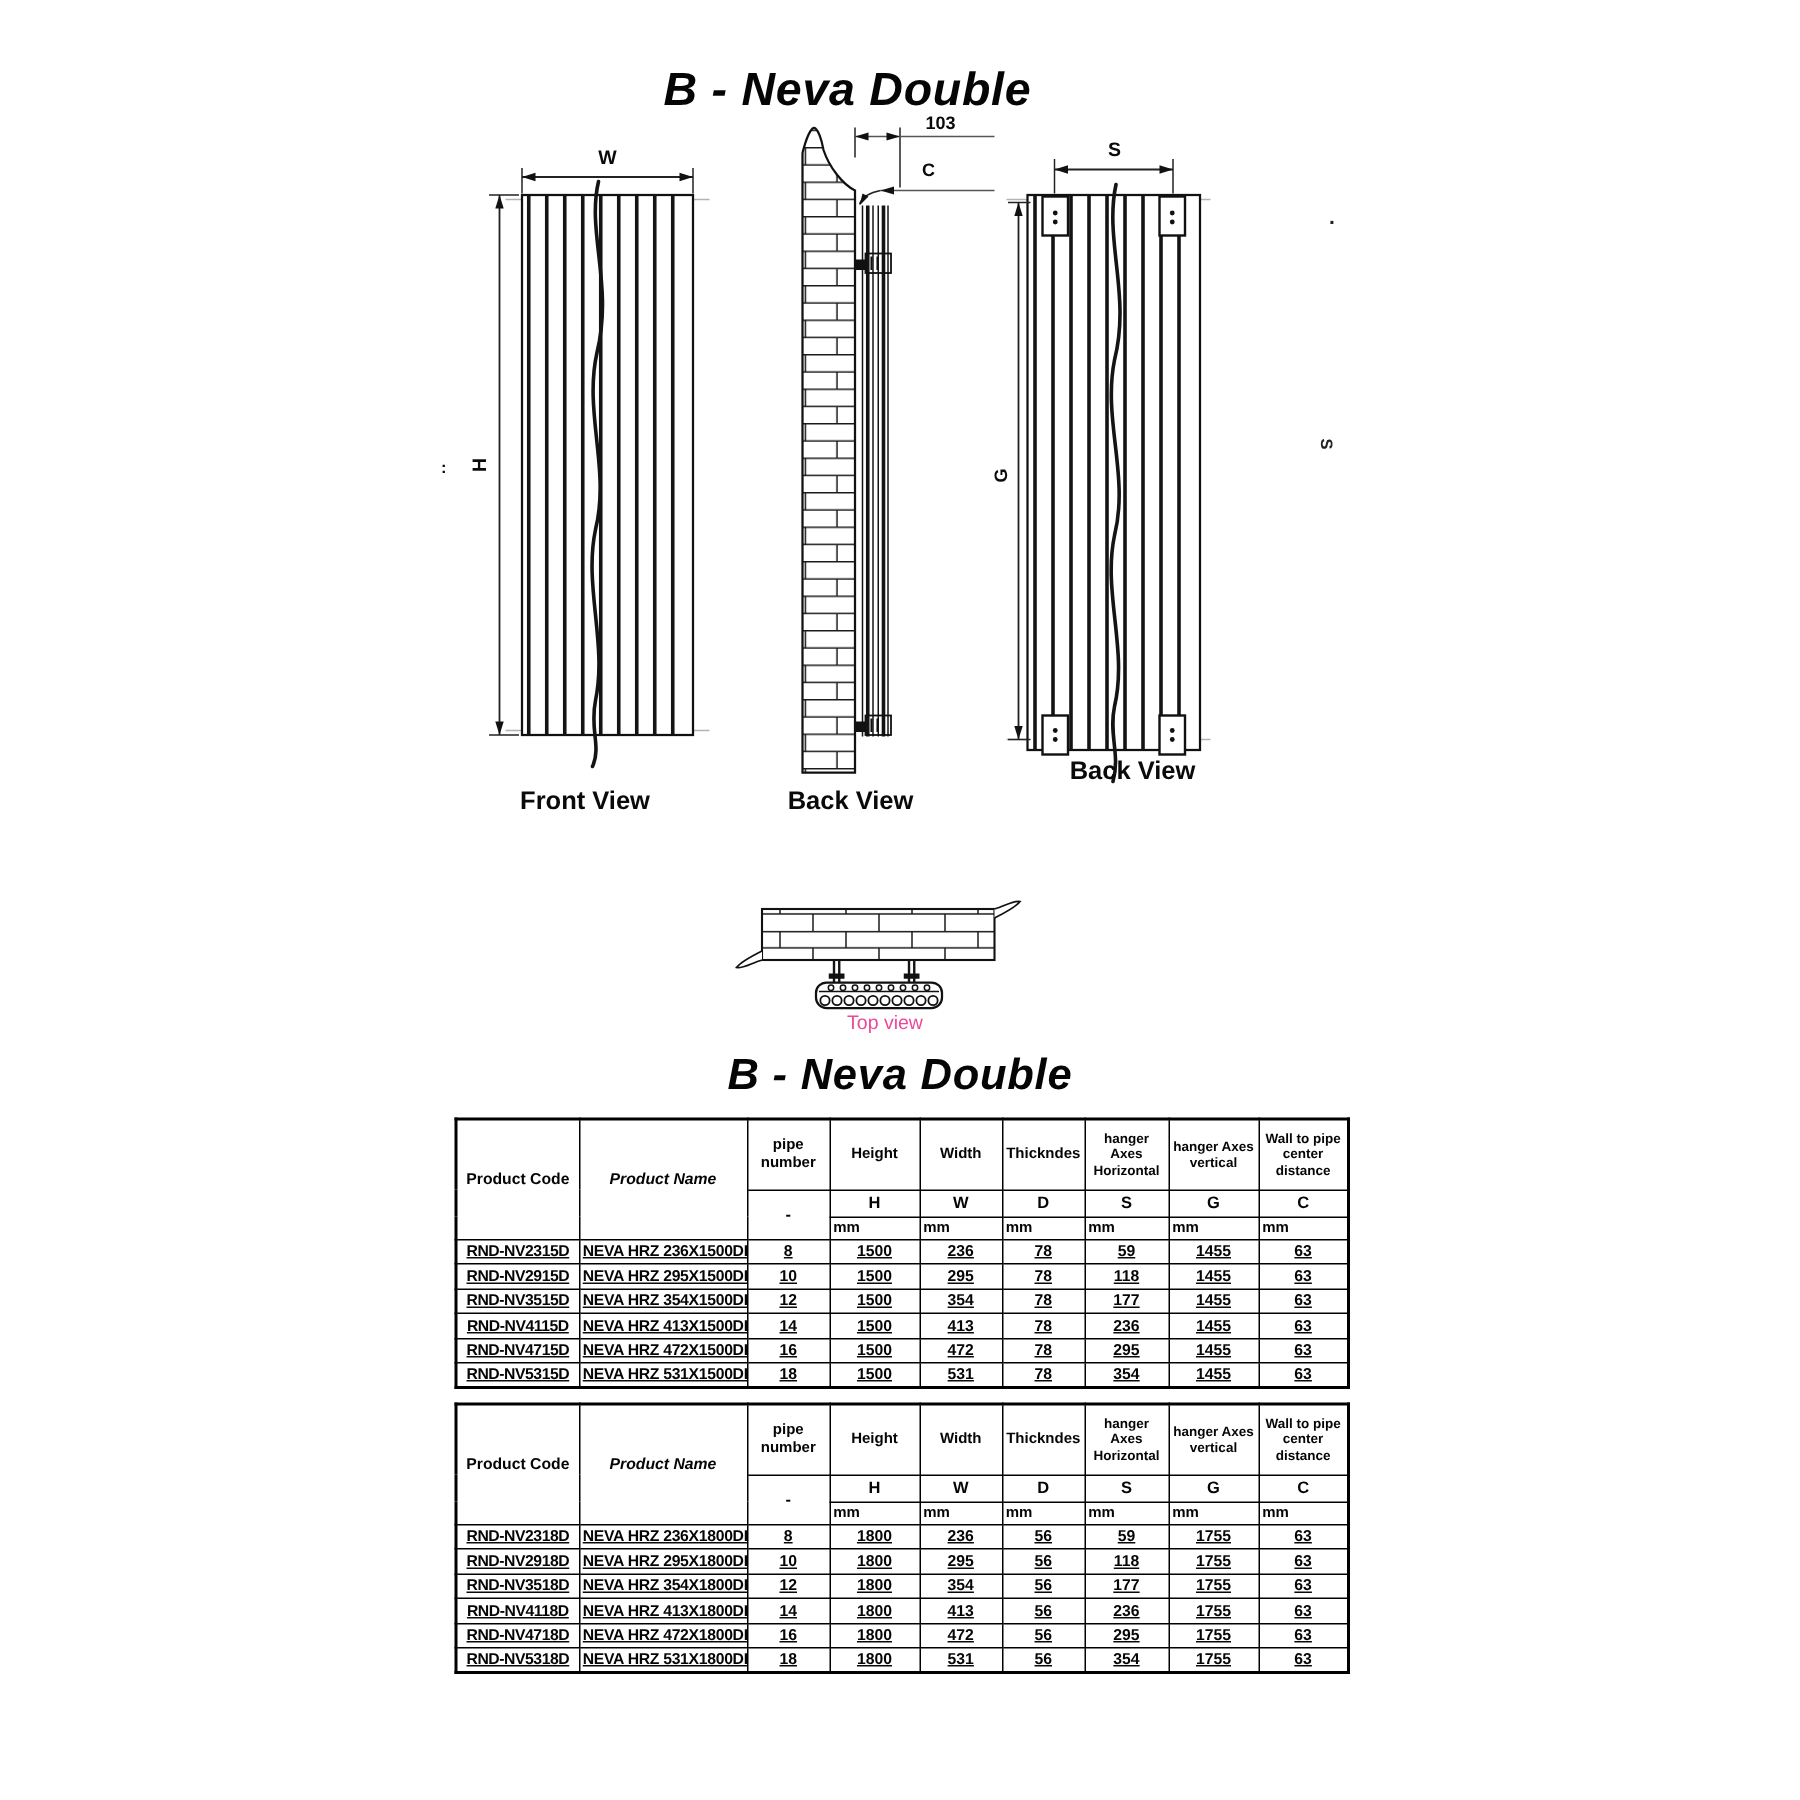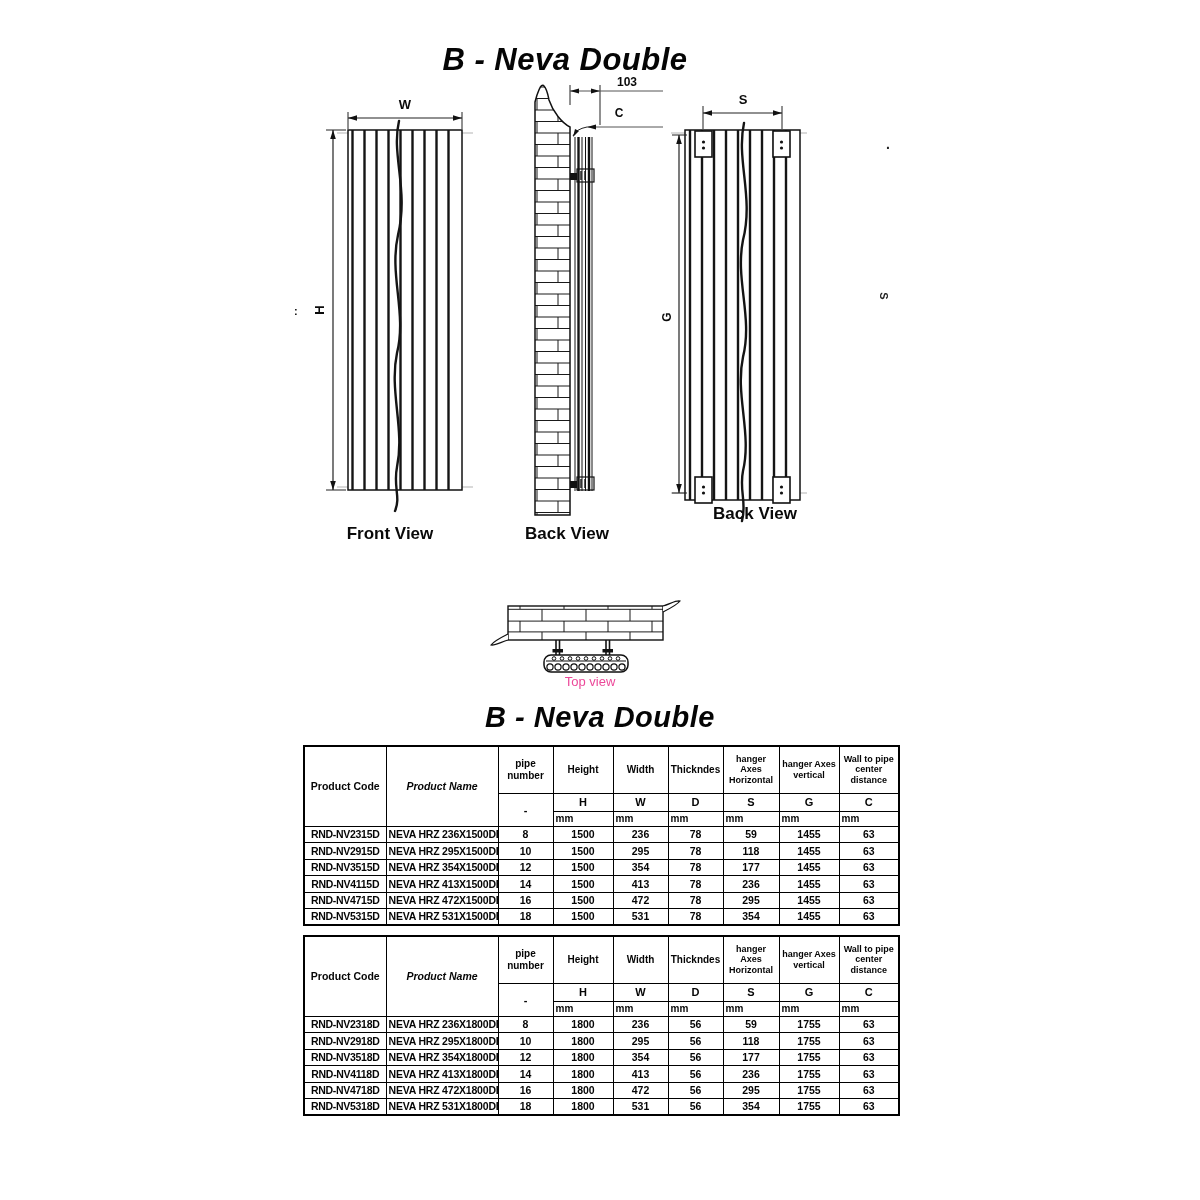--- a/index.html
+++ b/index.html
@@ -22,21 +22,21 @@
   th.pn{text-align:center;font-size:10.5px;padding-top:12px;font-style:italic;}
   th.h-main{font-size:10px;line-height:1.15;text-align:center;}
   th.h-small{font-size:9px;line-height:1.2;text-align:center;}
   th.sym{font-size:11px;text-align:center;}
   th.unit{font-size:10px;text-align:left;}
   th.dash{font-size:11px;text-align:center;}
   table.spec td{font-size:10.5px;text-align:center;line-height:1;}
   td.code{text-align:left;font-size:10px;letter-spacing:-.3px;white-space:nowrap;padding-left:1px;}
   td.name{text-align:left;font-size:9px;letter-spacing:-.2px;white-space:nowrap;padding-left:1px;}
   thead tr.r1{height:47px;} thead tr.r2{height:18px;} thead tr.r3{height:15px;}
-  tbody tr{height:16.5px;}
+  tbody tr{height:16.5px;text-decoration:underline;}
 </style>
 </head>
 <body>
 
 <div class="canvas">
 
   <div class="page-title title-1">B - Neva Double</div>
   <div class="page-title title-2">B - Neva Double</div>
 
   <svg style="left:285px;top:85px" width="200" height="475" viewBox="0 0 200 475">

